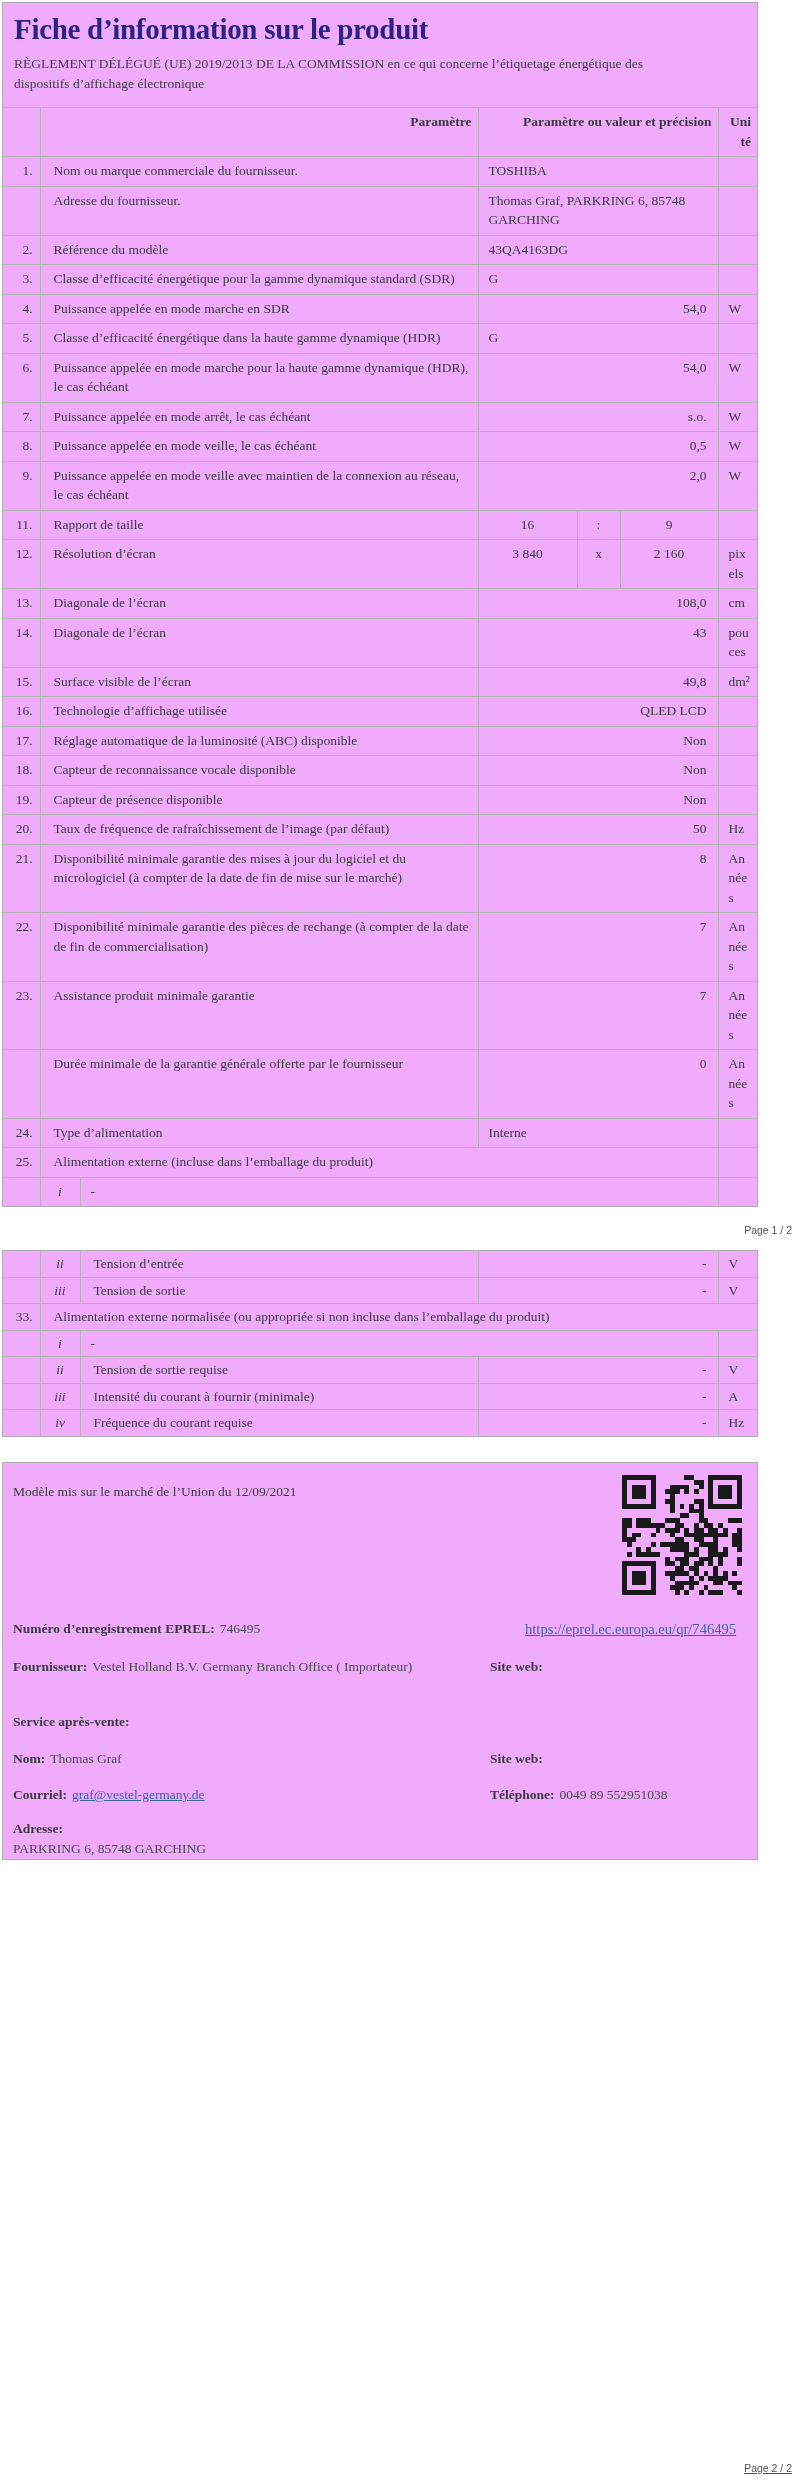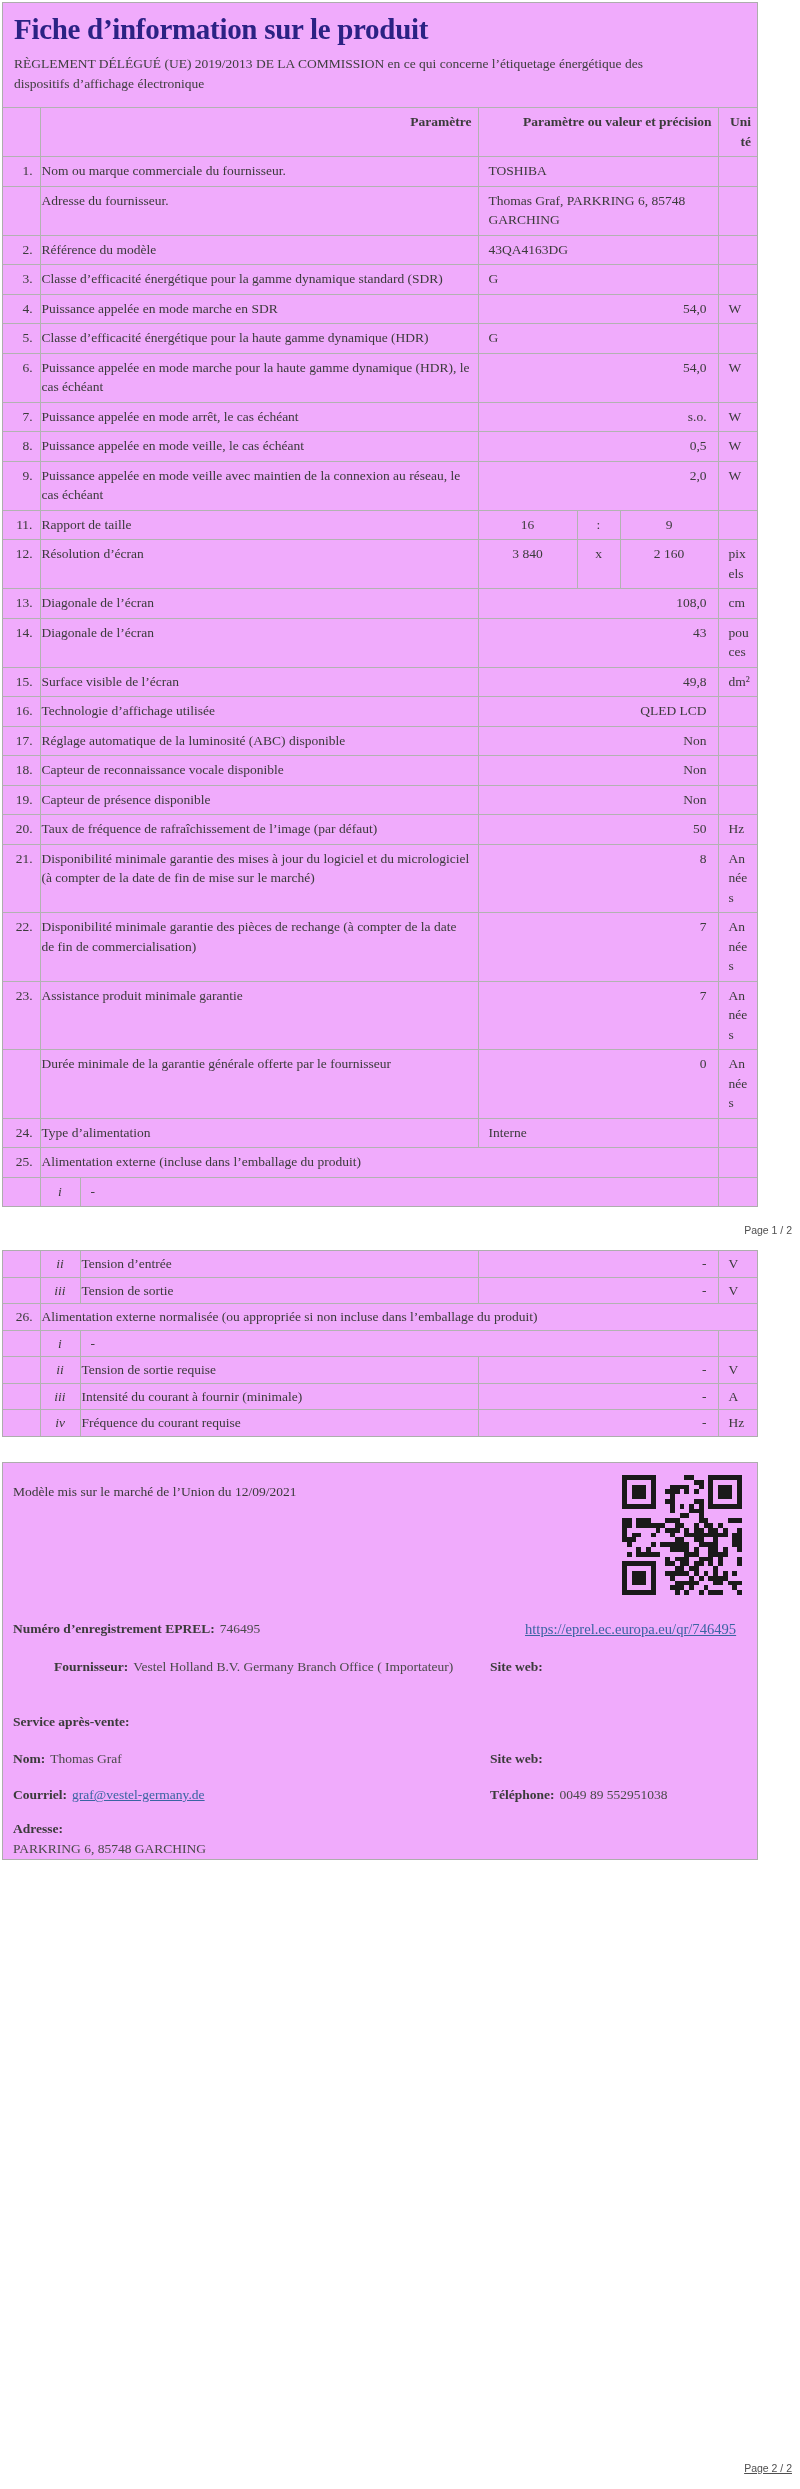--- a/index.html
+++ b/index.html
@@ -27,42 +27,42 @@
   table{border-collapse:collapse;width:100%;table-layout:fixed;font-size:13.5px;}
   #t1{border-top:1px solid #9d9d9d;border-left-style:hidden;border-right-style:hidden;border-bottom-style:hidden;}
   #t2{border-style:hidden;}
   td,th{
     border:1px solid #b2b2b2;vertical-align:top;line-height:19.5px;
     padding:4px 6px 5px 6px;word-wrap:break-word;color:#3b3b3b;
   }
   #t2 td{padding-top:3px;padding-bottom:3px;}
   th{font-weight:bold;text-align:right;padding-left:9px;}
   td.num{text-align:right;padding-right:7px;}
-  td.label{padding-left:1px;}
+  td.label{padding-left:13px;}
   td.sub{text-align:center;font-style:italic;}
   td.dash{padding-left:10px;}
   td.val-l{padding-left:10px;}
   td.val-r{text-align:right;padding-right:11px;}
   td.val-c{text-align:center;}
   td.unit{padding-left:10px;}
 
   .page-footer{
     position:absolute;right:8px;font-size:10.5px;color:#4f4f4f;
   }
   #page1-footer{top:1224px;}
   #page2-footer{top:2462px;text-decoration:underline;}
 
   #info-box{font-size:13.5px;line-height:20px;}
   .info-item{position:absolute;left:10px;}
   .info-item b{margin-right:5px;}
   .info-right{left:487px;}
   #info-intro{top:19px;}
   #info-eprel{top:156px;}
   #info-eprel-url{top:156px;margin-left:35px;}
-  #info-supplier{top:194px;width:450px;margin-left:41px;}
+  #info-supplier{top:194px;width:450px;}
   #info-siteweb1{top:194px;}
   #info-service{top:249px;}
   #info-name{top:286px;}
   #info-siteweb2{top:286px;}
   #info-email{top:322px;}
   #info-phone{top:322px;}
   #info-address{top:356px;}
   a.link{color:#3a64a2;text-decoration:underline;}
   #info-eprel-url a.link{font-size:14.6px;}
   .muted-val{color:#4a4a4a;}
@@ -118,21 +118,21 @@
           <td class="unit"></td>
         </tr>
         <tr>
           <td class="num">4.</td>
           <td class="label" colspan="2">Puissance appelée en mode marche en SDR</td>
           <td class="val-r" colspan="3">54,0</td>
           <td class="unit">W</td>
         </tr>
         <tr>
           <td class="num">5.</td>
-          <td class="label" colspan="2">Classe d’efficacité énergétique pour la haute gamme dynamique (HDR)</td>
+          <td class="label" colspan="2">Classe d’efficacité énergétique dans la haute gamme dynamique (HDR)</td>
           <td class="val-l" colspan="3">G</td>
           <td class="unit"></td>
         </tr>
         <tr>
           <td class="num">6.</td>
           <td class="label" colspan="2">Puissance appelée en mode marche pour la haute gamme dynamique (HDR), le cas échéant</td>
           <td class="val-r" colspan="3">54,0</td>
           <td class="unit">W</td>
         </tr>
         <tr>
@@ -284,21 +284,21 @@
           <td class="unit">V</td>
         </tr>
         <tr>
           <td class="num"></td>
           <td class="sub">iii</td>
           <td class="label">Tension de sortie</td>
           <td class="val-r" colspan="3">-</td>
           <td class="unit">V</td>
         </tr>
         <tr>
-          <td class="num">26.</td>
+          <td class="num">33.</td>
           <td class="label" colspan="6">Alimentation externe normalisée (ou appropriée si non incluse dans l’emballage du produit)</td>
         </tr>
         <tr>
           <td class="num"></td>
           <td class="sub">i</td>
           <td class="dash" colspan="4">-</td>
           <td class="unit"></td>
         </tr>
         <tr>
           <td class="num"></td>

